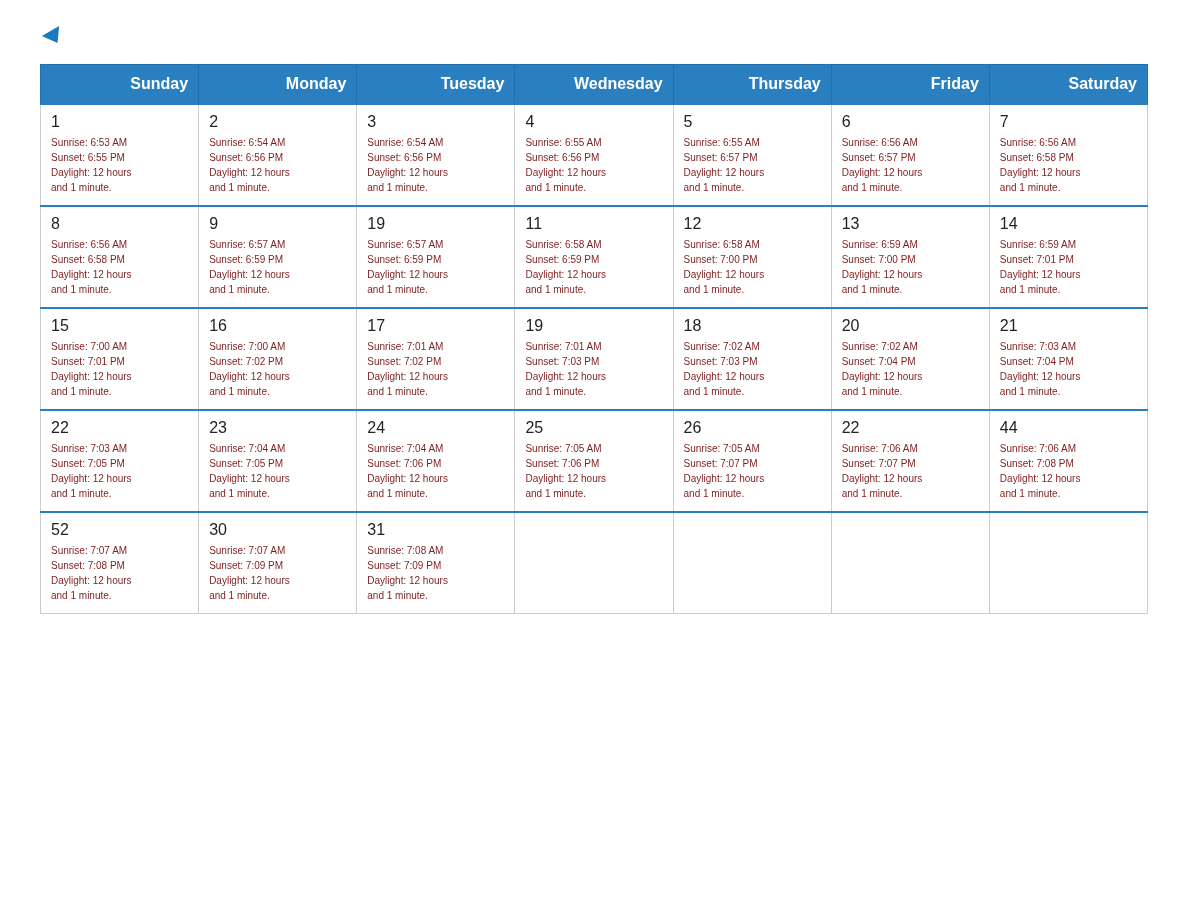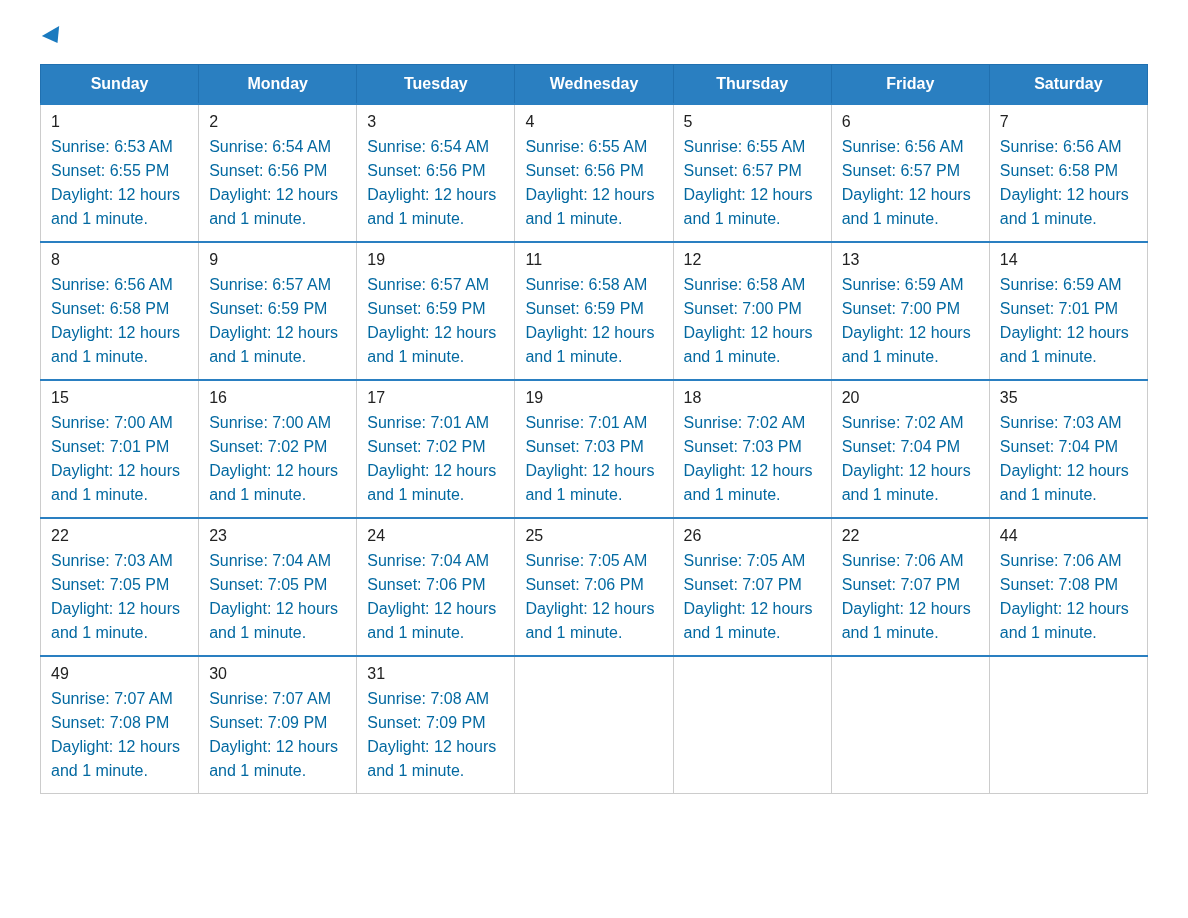--- a/index.html
+++ b/index.html
@@ -66,21 +66,21 @@
       width: 100%;
       border-collapse: collapse;
       border: 1px solid #bbb;
     }
     .calendar-table thead th {
       background-color: #2a7fc1;
       color: #fff;
       font-size: 16px;
       font-weight: bold;
       padding: 10px 10px;
-      text-align: center;
+      text-align: right;
       border: 1px solid #2070b0;
     }
     .calendar-table tbody td {
       vertical-align: top;
       padding: 8px 10px 10px 10px;
       border: 1px solid #ccc;
       font-size: 13px;
       color: #333;
       width: 14.28%;
       min-height: 90px;
@@ -89,22 +89,22 @@
       border-top: 2px solid #2a7fc1;
     }
     .day-number {
       font-size: 16px;
       font-weight: normal;
       color: #222;
       margin-bottom: 4px;
       display: block;
     }
     .day-info {
-      font-size: 16px;
-      color: #0369a1;
+      font-size: 10px;
+      color: #7f1d1d;
       line-height: 1.5;
     }
     .empty-cell {
       background: #fff;
     }
   </style>
 </head>
 <body>
 
 <div class="header-area">
@@ -215,21 +215,21 @@
         </td>
         <td>
           <span class="day-number">18</span>
           <div class="day-info">Sunrise: 7:02 AM<br>Sunset: 7:03 PM<br>Daylight: 12 hours<br>and 1 minute.</div>
         </td>
         <td>
           <span class="day-number">20</span>
           <div class="day-info">Sunrise: 7:02 AM<br>Sunset: 7:04 PM<br>Daylight: 12 hours<br>and 1 minute.</div>
         </td>
         <td>
-          <span class="day-number">35</span>
+          <span class="day-number">21</span>
           <div class="day-info">Sunrise: 7:03 AM<br>Sunset: 7:04 PM<br>Daylight: 12 hours<br>and 1 minute.</div>
         </td>
       </tr>
       <tr>
         <td>
           <span class="day-number">22</span>
           <div class="day-info">Sunrise: 7:03 AM<br>Sunset: 7:05 PM<br>Daylight: 12 hours<br>and 1 minute.</div>
         </td>
         <td>
           <span class="day-number">23</span>
@@ -251,21 +251,21 @@
           <span class="day-number">22</span>
           <div class="day-info">Sunrise: 7:06 AM<br>Sunset: 7:07 PM<br>Daylight: 12 hours<br>and 1 minute.</div>
         </td>
         <td>
           <span class="day-number">44</span>
           <div class="day-info">Sunrise: 7:06 AM<br>Sunset: 7:08 PM<br>Daylight: 12 hours<br>and 1 minute.</div>
         </td>
       </tr>
       <tr>
         <td>
-          <span class="day-number">49</span>
+          <span class="day-number">52</span>
           <div class="day-info">Sunrise: 7:07 AM<br>Sunset: 7:08 PM<br>Daylight: 12 hours<br>and 1 minute.</div>
         </td>
         <td>
           <span class="day-number">30</span>
           <div class="day-info">Sunrise: 7:07 AM<br>Sunset: 7:09 PM<br>Daylight: 12 hours<br>and 1 minute.</div>
         </td>
         <td>
           <span class="day-number">31</span>
           <div class="day-info">Sunrise: 7:08 AM<br>Sunset: 7:09 PM<br>Daylight: 12 hours<br>and 1 minute.</div>
         </td>

